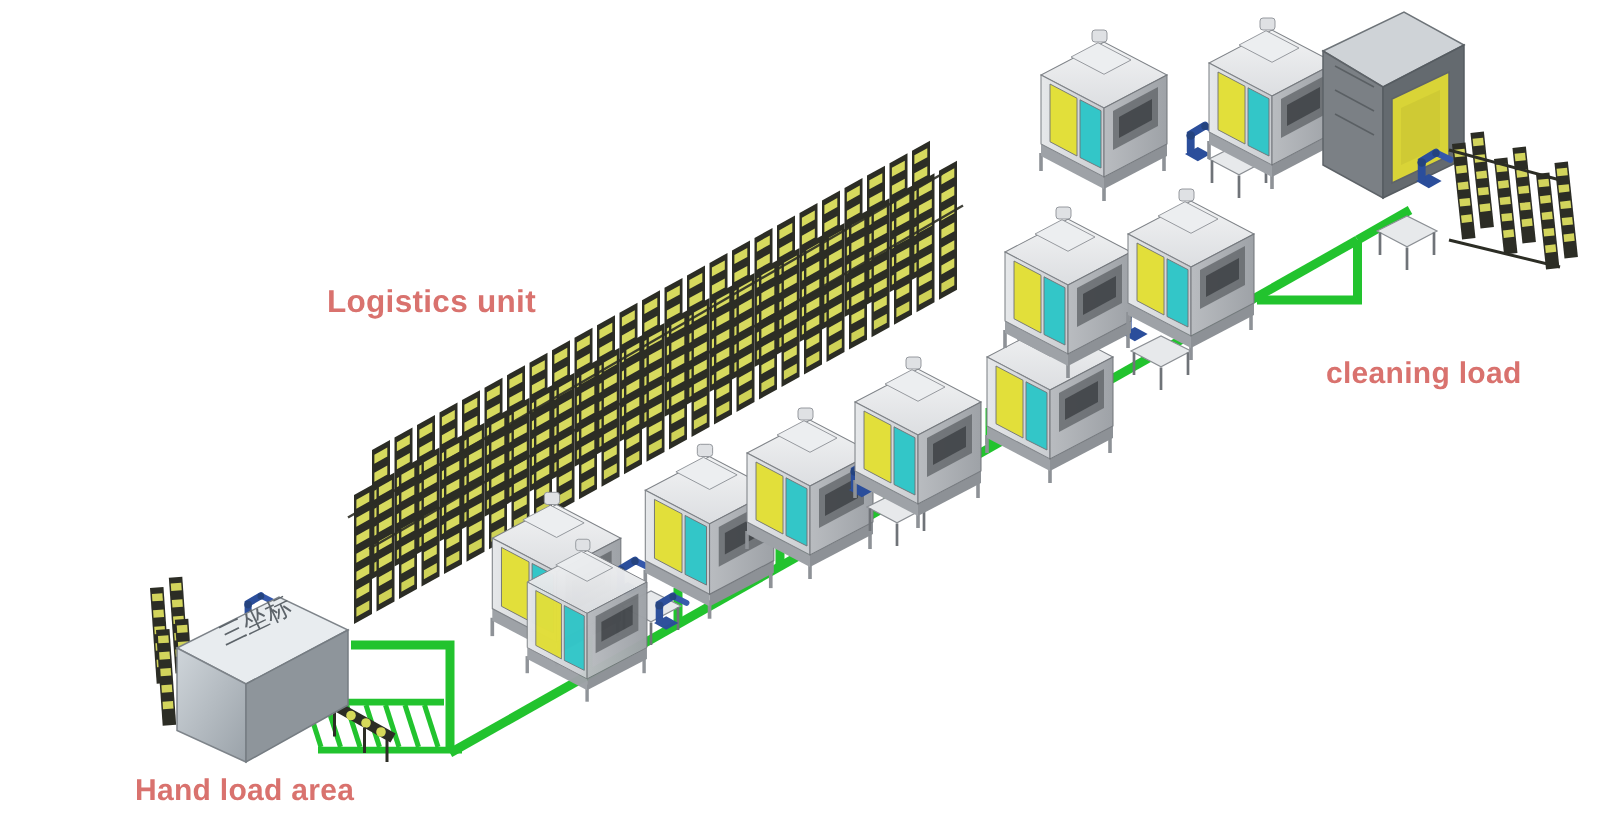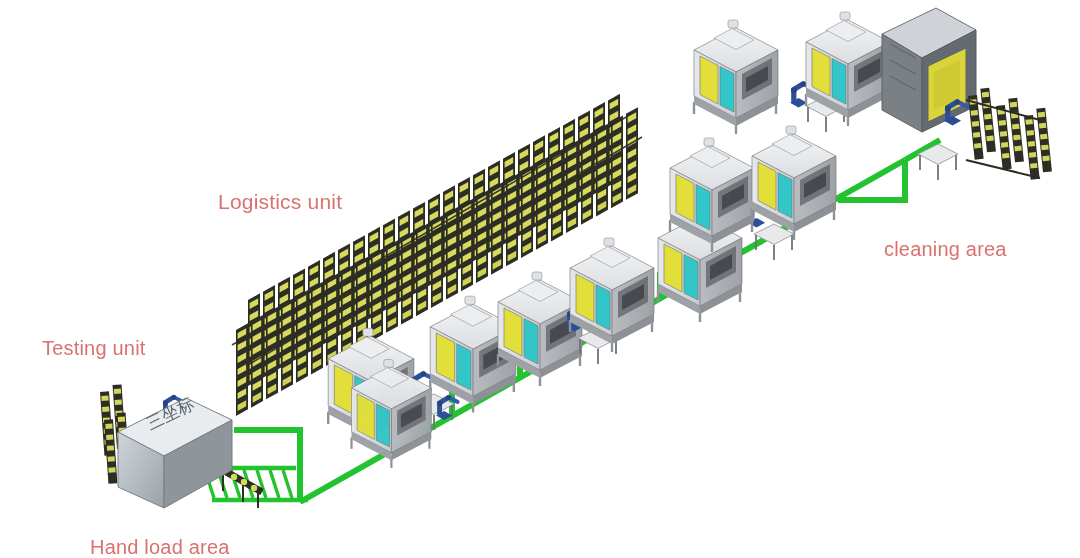--- a/index.html
+++ b/index.html
@@ -1,22 +1,22 @@
 <!DOCTYPE html>
 <html><head>
 <meta charset="utf-8">
 <style>
   html,body{margin:0;padding:0;background:#fff;}
   body{width:1080px;height:558px;overflow:hidden;font-family:"Liberation Sans",sans-serif;}
   #stage{position:relative;width:1080px;height:558px;background:#ffffff;overflow:hidden;}
   #scene{position:absolute;inset:0;}
-  .label{position:absolute;font-family:"Liberation Sans",sans-serif;font-weight:normal;white-space:nowrap;letter-spacing:.2px;}
+  .label{position:absolute;font-family:"Liberation Sans",sans-serif;font-weight:bold;white-space:nowrap;letter-spacing:.2px;}
   .lbl-logistics{left:218px;top:190px;font-size:21px;color:#d9726e;}
   .lbl-testing{left:42px;top:337px;font-size:20px;color:#d9726e;}
-  .lbl-hand{left:90px;top:516px;font-size:20px;color:#d9726e;margin-top:20px;}
+  .lbl-hand{left:90px;top:516px;font-size:20px;color:#d9726e;}
   .lbl-processing{left:568px;top:412px;font-size:20px;color:#d9726e;}
   .lbl-cleaning{left:884px;top:238px;font-size:20px;color:#d9726e;}
 </style>
 </head>
 <body>
 
 <div id="stage">
 
   <svg id="scene" viewBox="0 0 1080 558">
     <defs>
@@ -298,17 +298,16 @@
       </g>
     </g>
 
     <g opacity="0.98">
       <use href="#cncCell" transform="translate(342,350) scale(0.95)"></use>
       <use href="#robot" transform="translate(436,392) scale(0.9)"></use>
     </g>
   </svg>
 
   <div class="label lbl-logistics">Logistics unit</div>
-  <div class="label lbl-testing">Testing unit</div>
   <div class="label lbl-hand">Hand load area</div>
-  <div class="label lbl-cleaning">cleaning area</div>
+  <div class="label lbl-cleaning">cleaning load</div>
 
 </div>
 
 </body></html>

